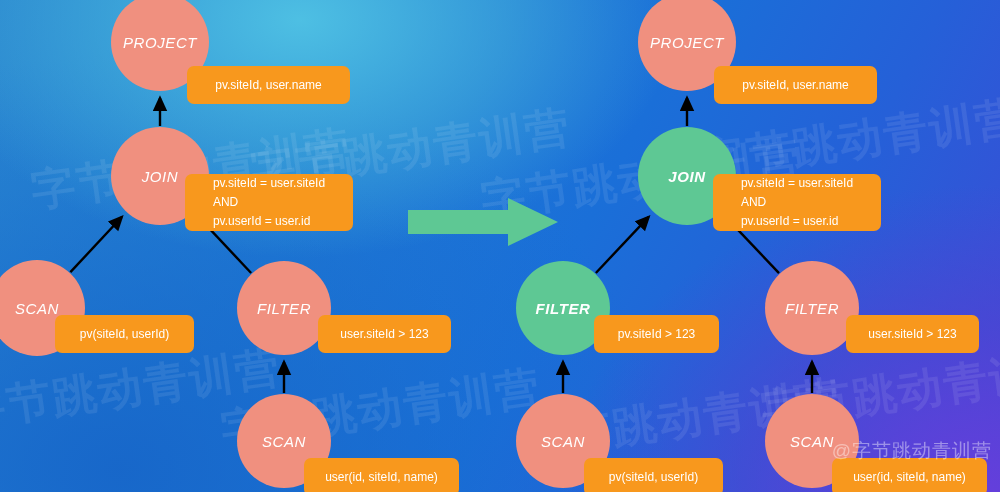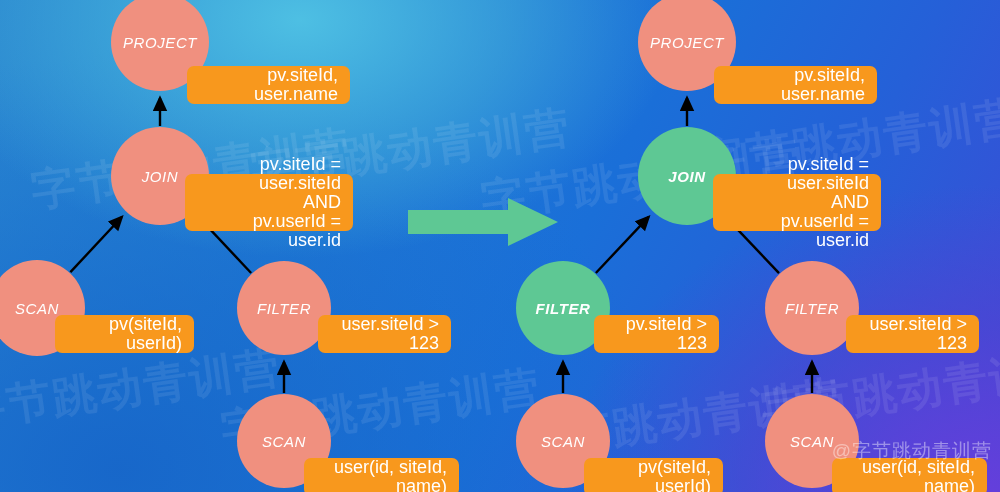--- a/index.html
+++ b/index.html
@@ -53,23 +53,23 @@
   .node.green  { background: #5ec894; }
   .node.green .node-label { font-weight: bold; }
   .node-label { pointer-events: none; font-style: italic; }
 
   
   .chip {
     position: absolute;
     background: #f8981d;
     color: #ffffff;
     border-radius: 7px;
-    font-size: 18px;
+    font-size: 12px;
     line-height: 19px;
-    text-align: right;
+    text-align: left;
     padding: 19px 12px;
     box-sizing: border-box;
     white-space: pre-line;
     display: flex;
     align-items: center;
     justify-content: center;
   }
 
   
   #transform-arrow {

